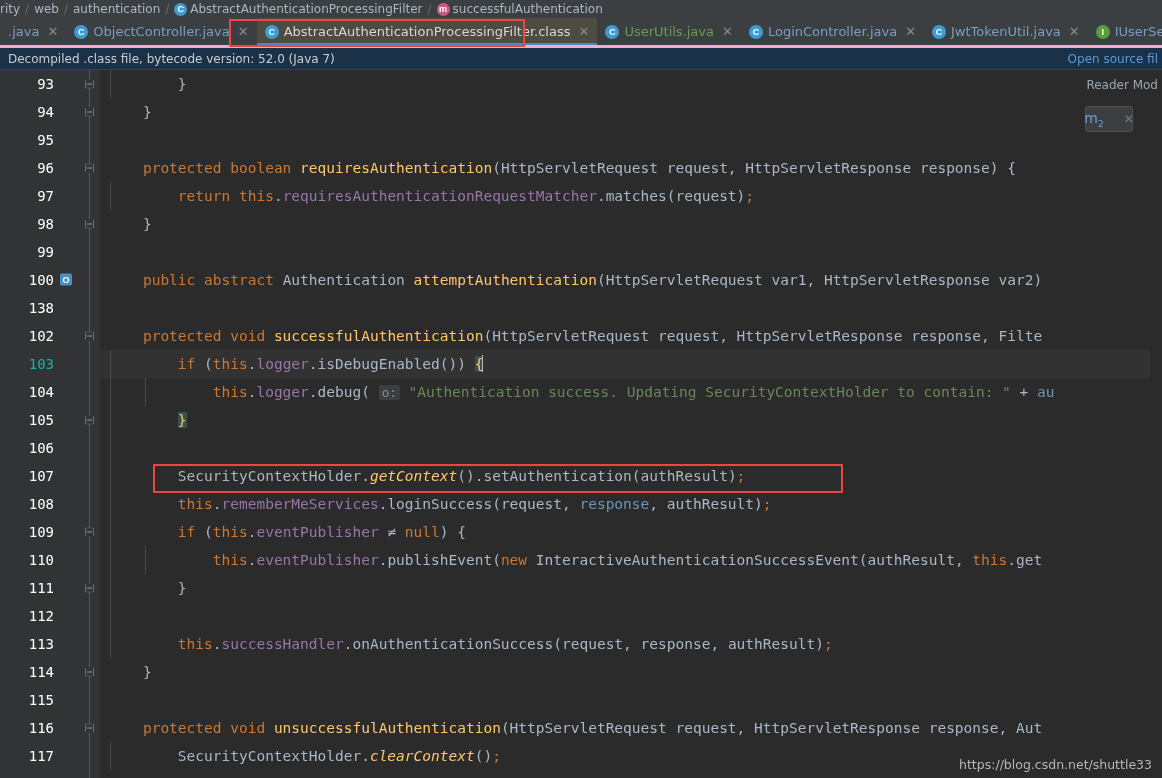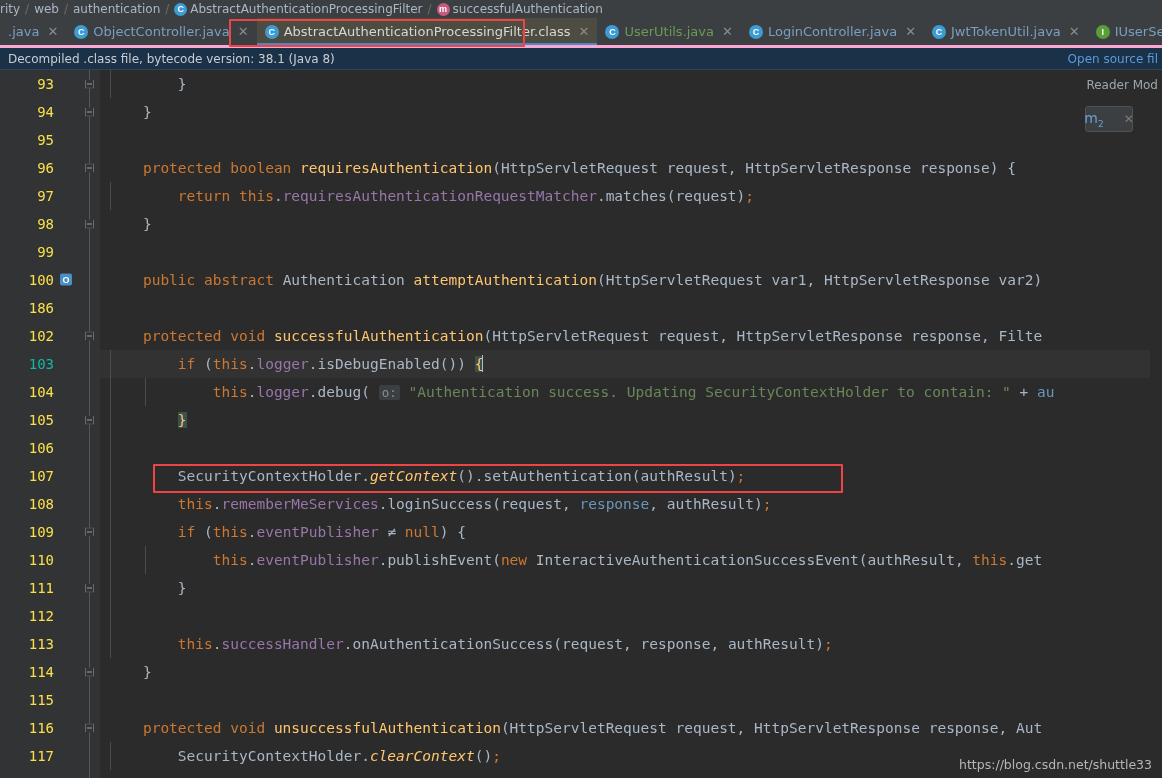--- a/index.html
+++ b/index.html
@@ -140,21 +140,21 @@
   }
   .gutter-line {
     height: 28px;
     display: flex; align-items: center;
     position: relative;
   }
   .ln {
     width: 56px; text-align: right;
     font-family: "DejaVu Sans Mono", monospace;
     font-size: 14px;
-    color: #fde047;
+    color: #ffffff;
     padding-right: 2px;
   }
   .ln.current { color: #14b8a6; }
   .fold {
     position: absolute; left: 85px; top: 50%;
     transform: translateY(-50%);
     width: 9px; height: 9px;
     border: 1px solid #6b6b6b;
     border-radius: 1px;
     background: #313335;
@@ -334,21 +334,21 @@
         <span class="tab-blue">JwtTokenUtil.java</span>
         <span class="tab-close">✕</span>
       </div>
       <div class="tab">
         <span class="tab-ico icon-interface">I</span>
         <span class="tab-blue">IUserService.java</span>
       </div>
     </div>
 
   <div class="notif-bar">
-    <span>Decompiled .class file, bytecode version: 38.1 (Java 8)</span>
+    <span>Decompiled .class file, bytecode version: 52.0 (Java 7)</span>
     <span class="notif-link">Open source fil</span>
   </div>
 
   <div class="editor">
     <div class="gutter" id="gutter">
       <div class="foldline"></div>
     <div class="gutter-line">
           <span class="ln">93</span>
           <span class="fold bot"></span>
         </div>
@@ -373,21 +373,21 @@
         <div class="gutter-line">
           <span class="ln">99</span>
         </div>
         <div class="gutter-line">
           <span class="ln">100</span>
           <span class="gutter-mark">
             <span class="override-ico">O</span>
           </span>
         </div>
         <div class="gutter-line">
-          <span class="ln">186</span>
+          <span class="ln">138</span>
         </div>
         <div class="gutter-line">
           <span class="ln">102</span>
           <span class="fold top"></span>
         </div>
         <div class="gutter-line">
           <span class="ln current">103</span>
           <span class="gutter-mark"><span class="bulb"></span></span>
         </div>
         <div class="gutter-line">

